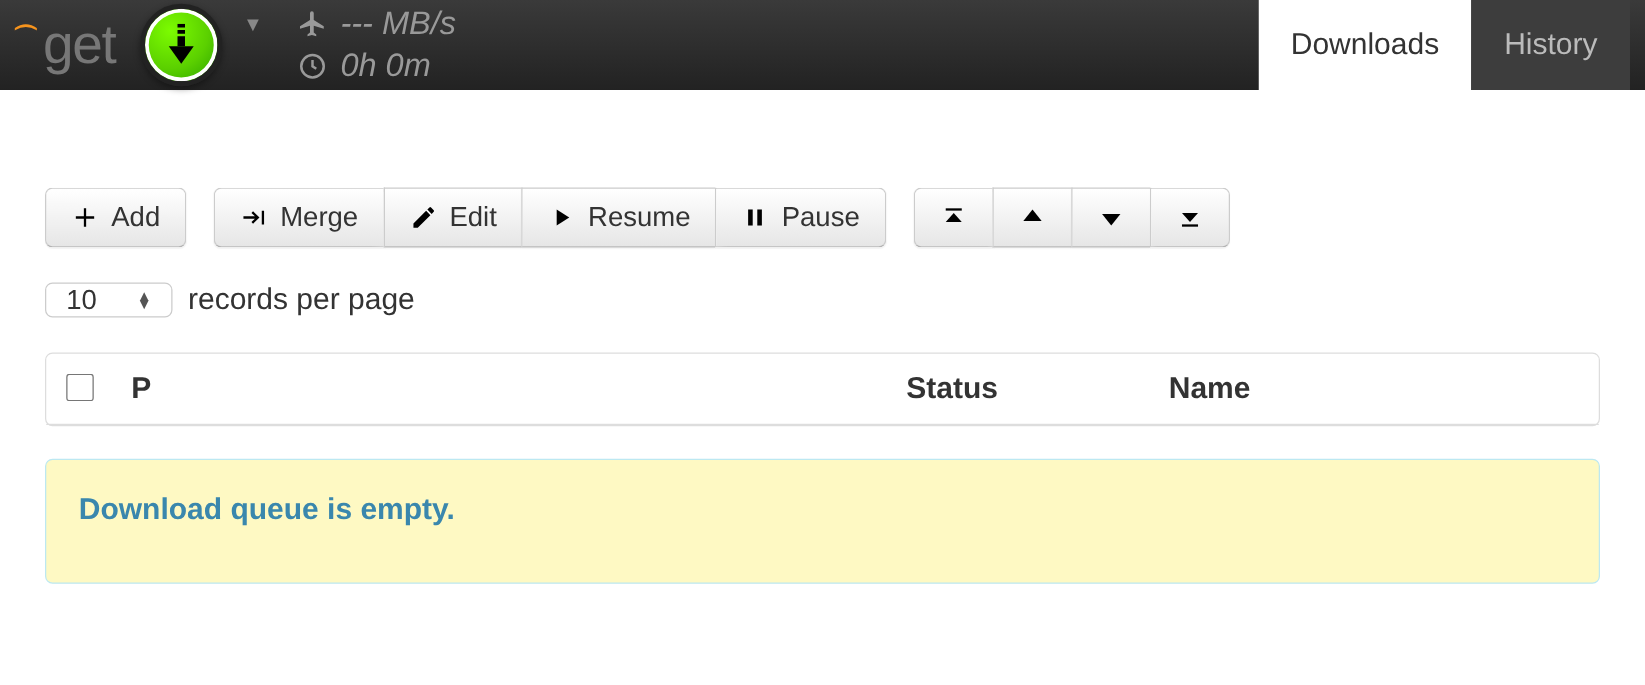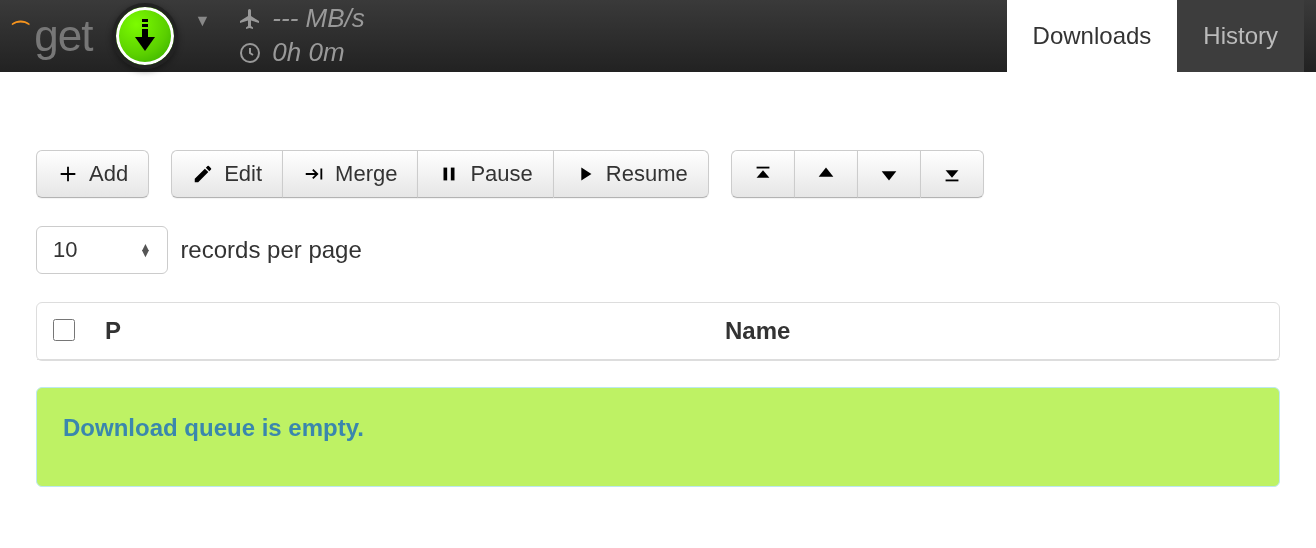--- a/index.html
+++ b/index.html
@@ -129,26 +129,26 @@
   .icon svg { width: 22px; height: 22px; }
   .pager {
     display: flex;
     align-items: center;
     gap: 12px;
     margin-bottom: 28px;
   }
   .select {
     border: 1px solid #ccc;
     border-radius: 6px;
-    padding: 10px 16px;
+    padding: 0 16px;
     font-size: 22px;
     background: #fff;
     display: flex;
     align-items: center;
-    gap: 62px;
+    gap: 32px;
     cursor: pointer;
   }
   .select-arrows {
     display: flex;
     flex-direction: column;
     line-height: 0.5;
     font-size: 12px;
     color: #555;
   }
   .pager-label { font-size: 24px; color: #333; }
@@ -170,21 +170,21 @@
   }
   .th {
     font-size: 24px;
     font-weight: bold;
   }
   .th-p { margin-left: 30px; width: 620px; }
   .th-status { width: 210px; }
   .th-name { flex: 1; }
   .alert {
     margin-top: 26px;
-    background: #bef264;
+    background: #fef9c3;
     border: 1px solid #bce8f1;
     border-radius: 6px;
     padding: 26px;
     color: #3a87ad;
     font-size: 24px;
   }
   .alert-title {
     font-weight: bold;
     margin-bottom: 18px;
   }
@@ -241,49 +241,49 @@
             <path d="M11 4h2v7h7v2h-7v7h-2v-7H4v-2h7z"></path>
           </svg>
         </span>
       <span>Add</span>
     </div>
 
     <div class="btn-group">
       <div class="btn-seg">
         <span class="icon">
             <svg viewBox="0 0 24 24" fill="#000">
+              <path d="M3 11h10l-3-3 1.4-1.4L17 12l-5.6 5.4L10 16l3-3H3zM19 6h2v12h-2z"></path>
+            </svg>
+          </span>
+        <span>Merge</span>
+      </div>
+      <div class="btn-seg">
+        <span class="icon">
+            <svg viewBox="0 0 24 24" fill="#000">
               <path d="M3 17.25V21h3.75L17.81 9.94l-3.75-3.75L3 17.25zM20.71 7.04a1 1 0 0 0 0-1.41l-2.34-2.34a1 1 0 0 0-1.41 0l-1.83 1.83 3.75 3.75 1.83-1.83z"></path>
             </svg>
           </span>
         <span>Edit</span>
       </div>
       <div class="btn-seg">
         <span class="icon">
             <svg viewBox="0 0 24 24" fill="#000">
-              <path d="M3 11h10l-3-3 1.4-1.4L17 12l-5.6 5.4L10 16l3-3H3zM19 6h2v12h-2z"></path>
-            </svg>
-          </span>
-        <span>Merge</span>
+              <polygon points="8,5 19,12 8,19"></polygon>
+            </svg>
+          </span>
+        <span>Resume</span>
       </div>
       <div class="btn-seg">
         <span class="icon">
             <svg viewBox="0 0 24 24" fill="#000">
               <rect x="6" y="5" width="4" height="14"></rect>
               <rect x="14" y="5" width="4" height="14"></rect>
             </svg>
           </span>
         <span>Pause</span>
-      </div>
-      <div class="btn-seg">
-        <span class="icon">
-            <svg viewBox="0 0 24 24" fill="#000">
-              <polygon points="8,5 19,12 8,19"></polygon>
-            </svg>
-          </span>
-        <span>Resume</span>
       </div>
     </div>
 
     <div class="btn-group">
       <div class="btn-seg btn-icon-only">
         <span class="icon">
             <svg viewBox="0 0 24 24" fill="#000">
               <rect x="5" y="4" width="14" height="2"></rect>
               <polygon points="12,8 5,16 19,16"></polygon>
             </svg>
@@ -322,20 +322,21 @@
           <span>▼</span>
         </span>
     </div>
     <span class="pager-label">records per page</span>
   </div>
 
   <div class="table">
     <div class="thead">
       <div class="th-check"><input type="checkbox" style=""></div>
       <div class="th th-p">P</div>
+      <div class="th th-status">Status</div>
       <div class="th th-name">Name</div>
     </div>
   </div>
 
   <div class="alert">
     <div class="alert-title">Download queue is empty.</div>
   </div>
 
 </div>
 

